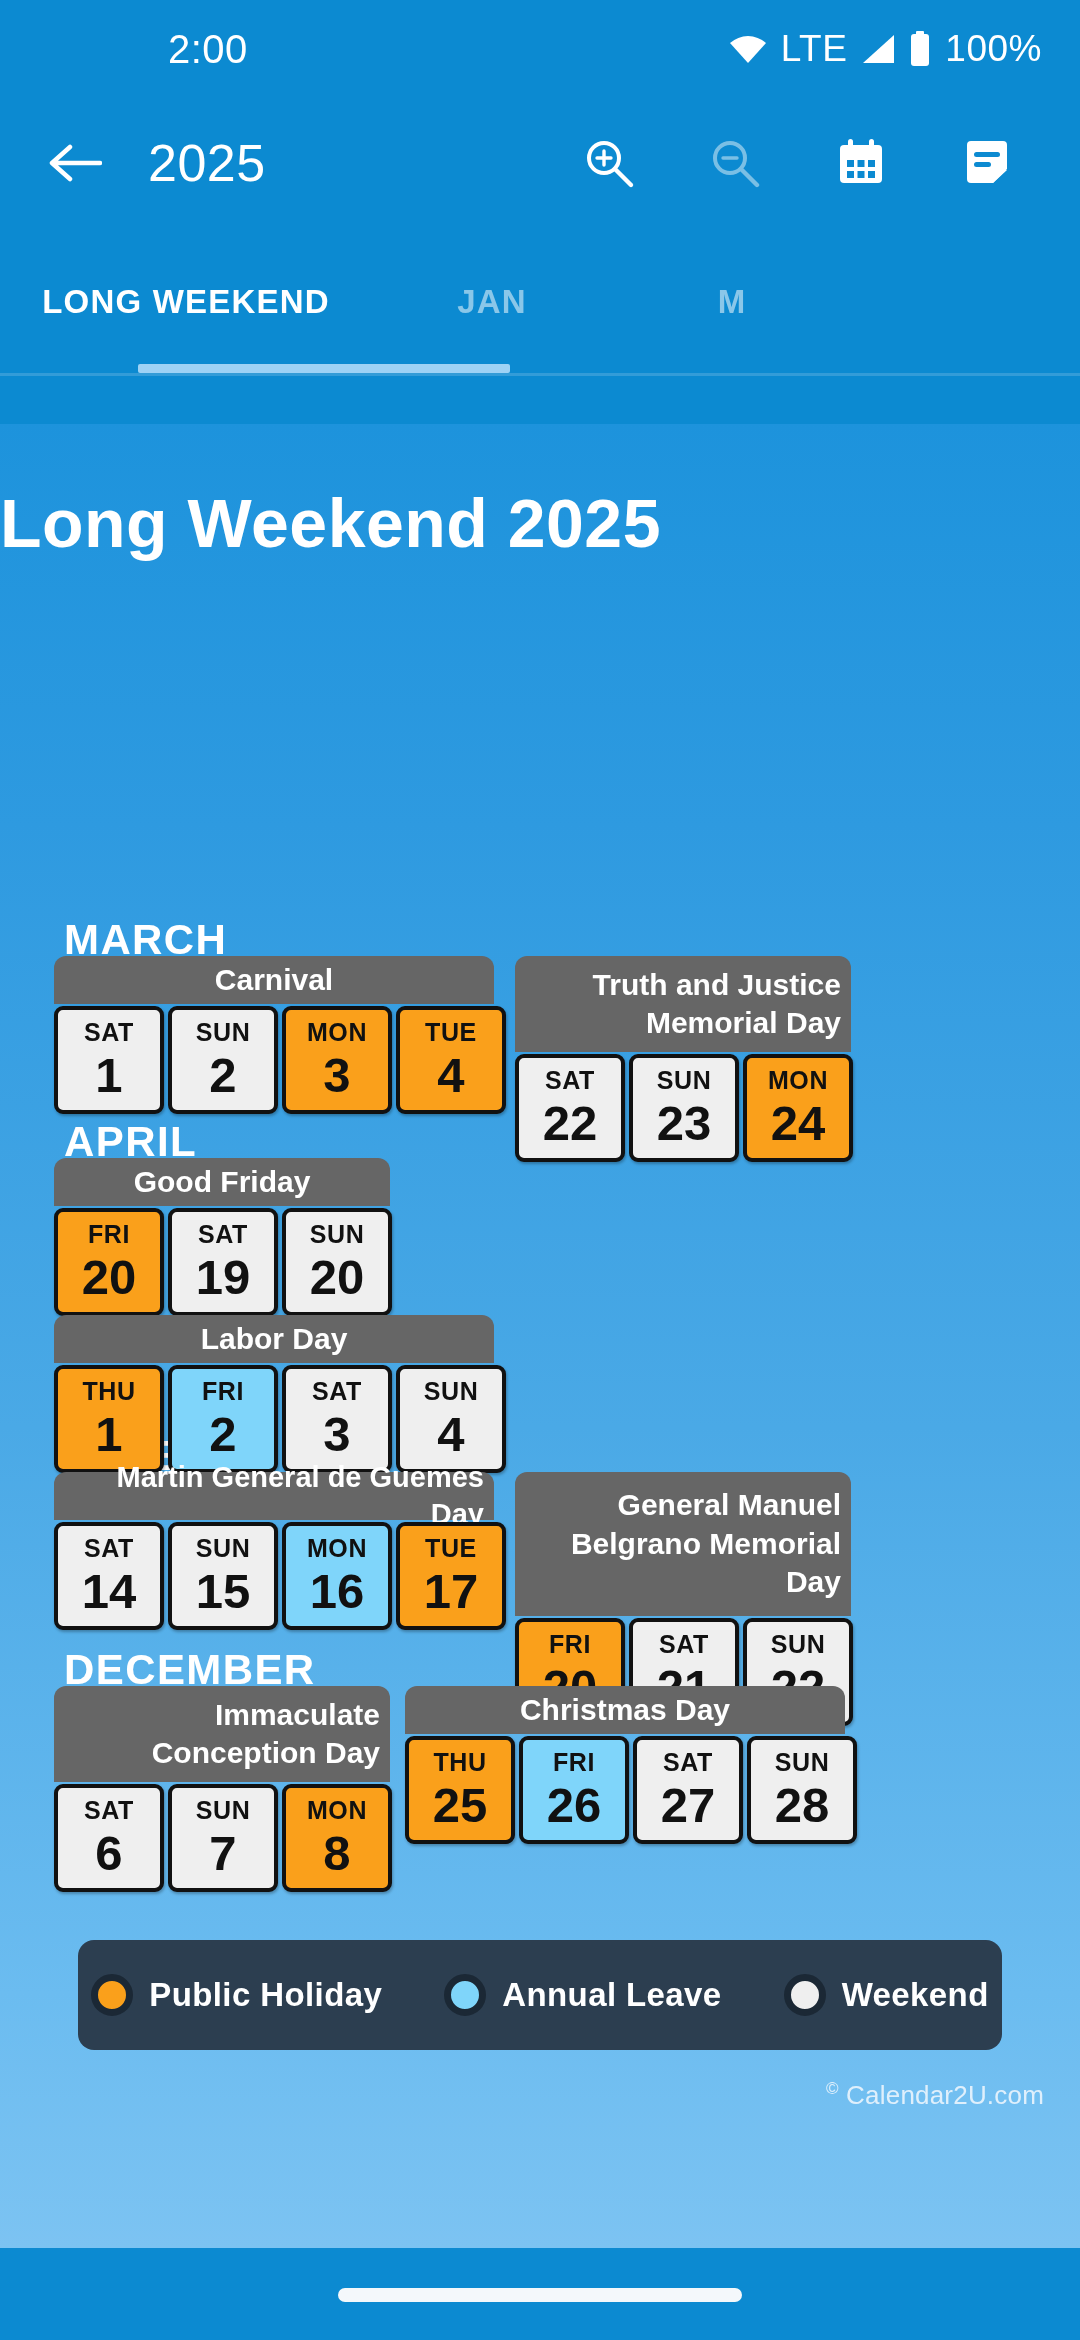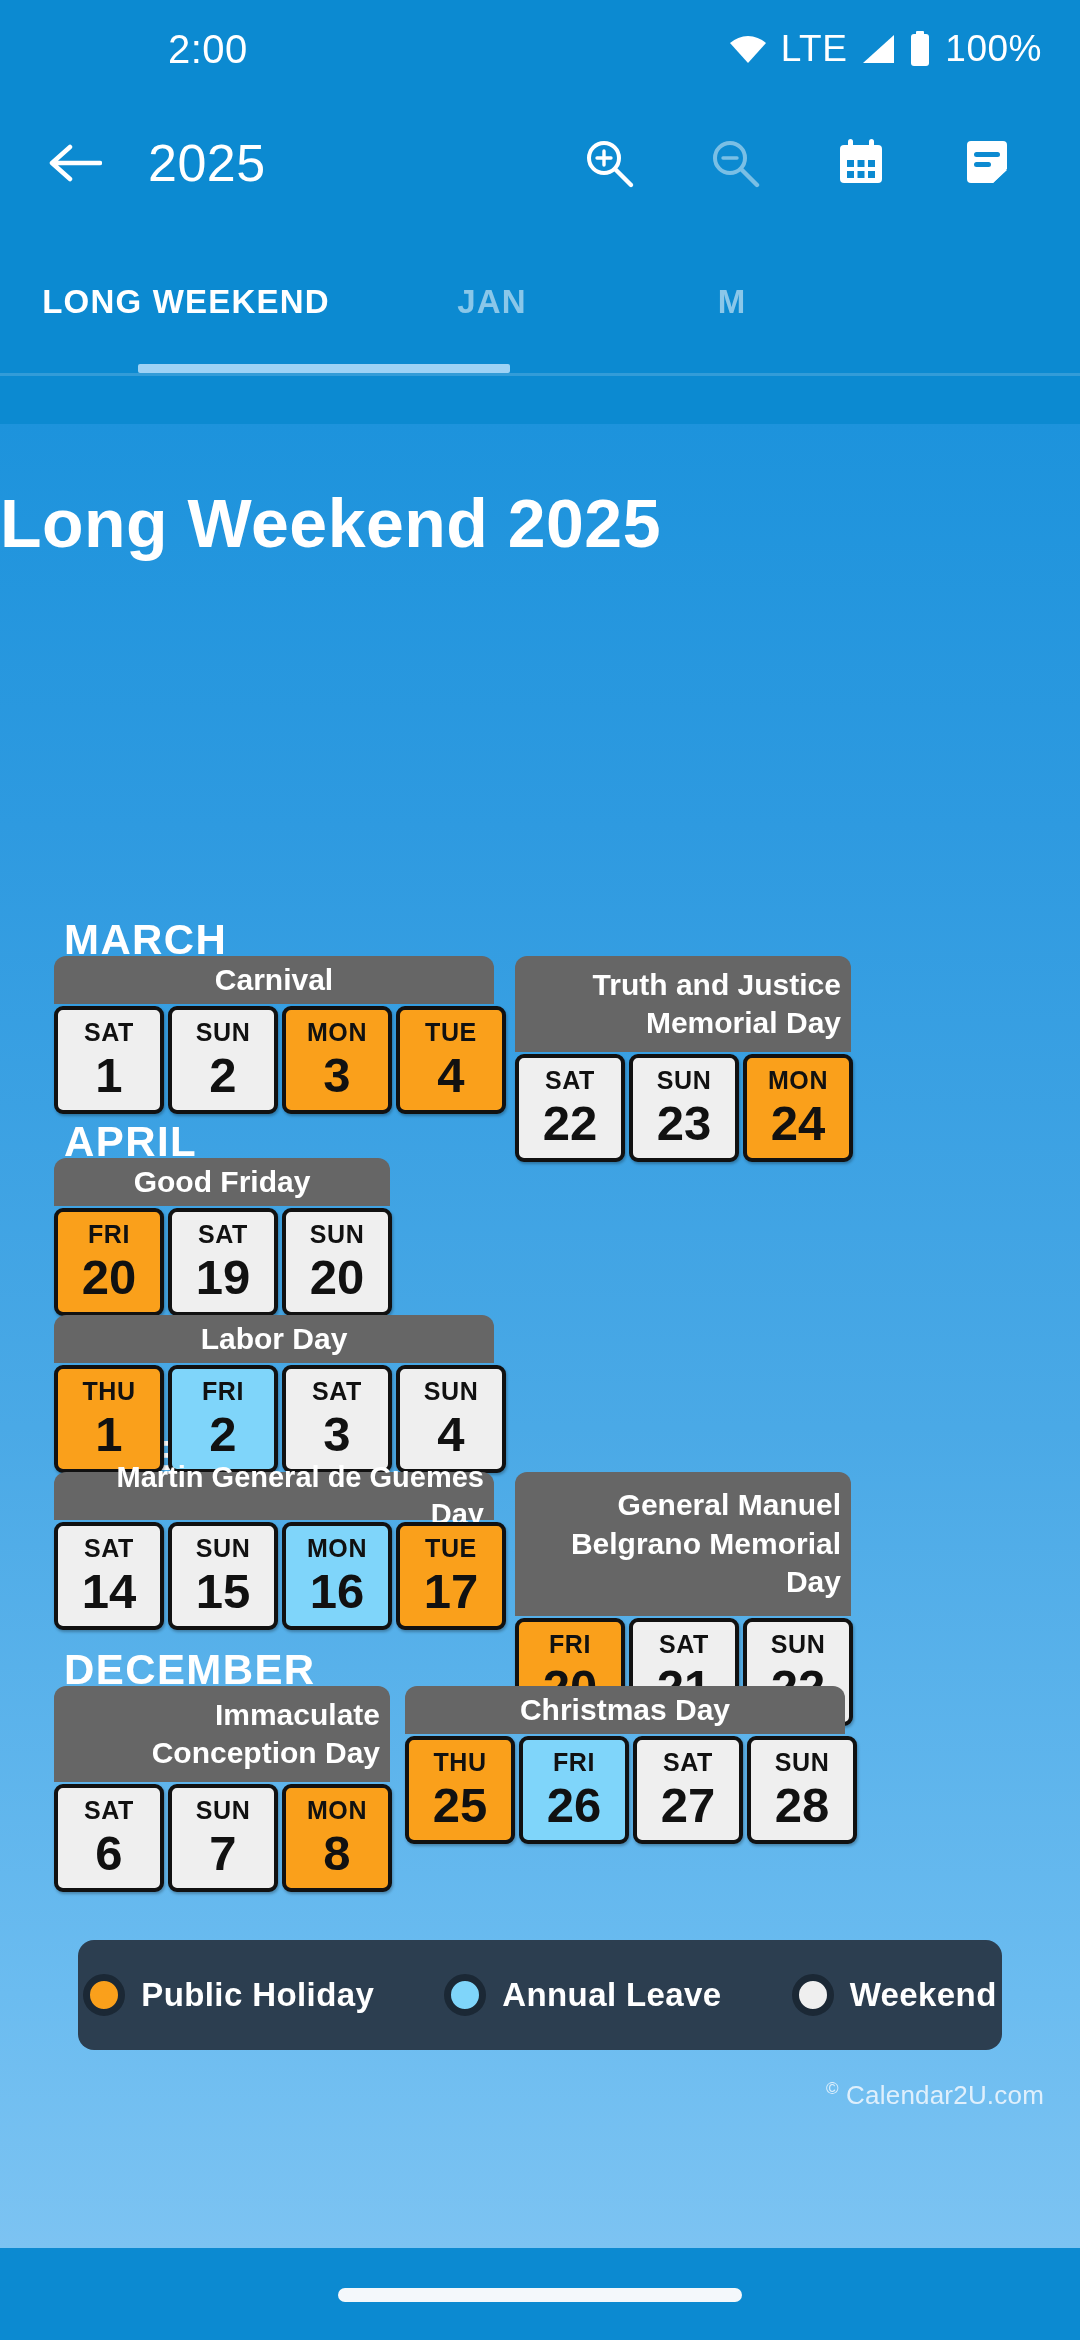--- a/index.html
+++ b/index.html
@@ -129,21 +129,21 @@
   }
   .day.holiday{ background:#faa01b; }
   .day.leave{ background:#7fd5fa; }
   .day.weekend{ background:#efefef; }
 
   
   .legend{
     position:absolute; left:78px; top:1516px;
     width:924px; height:110px;
     background:#2c3e50; border-radius:16px;
-    display:flex; align-items:center; justify-content:center; gap:12px;
+    display:flex; align-items:center; justify-content:center; gap:4px;
   }
   .leg-item{ display:flex; align-items:center; gap:16px; }
   .leg-item + .leg-item{ margin-left:58px; }
   .leg-dot{
     width:42px; height:42px; border-radius:50%;
     border:7px solid #1b2835;
   }
   .leg-dot.holiday{ background:#faa01b; }
   .leg-dot.leave{ background:#7fd5fa; }
   .leg-dot.weekend{ background:#efefef; }

